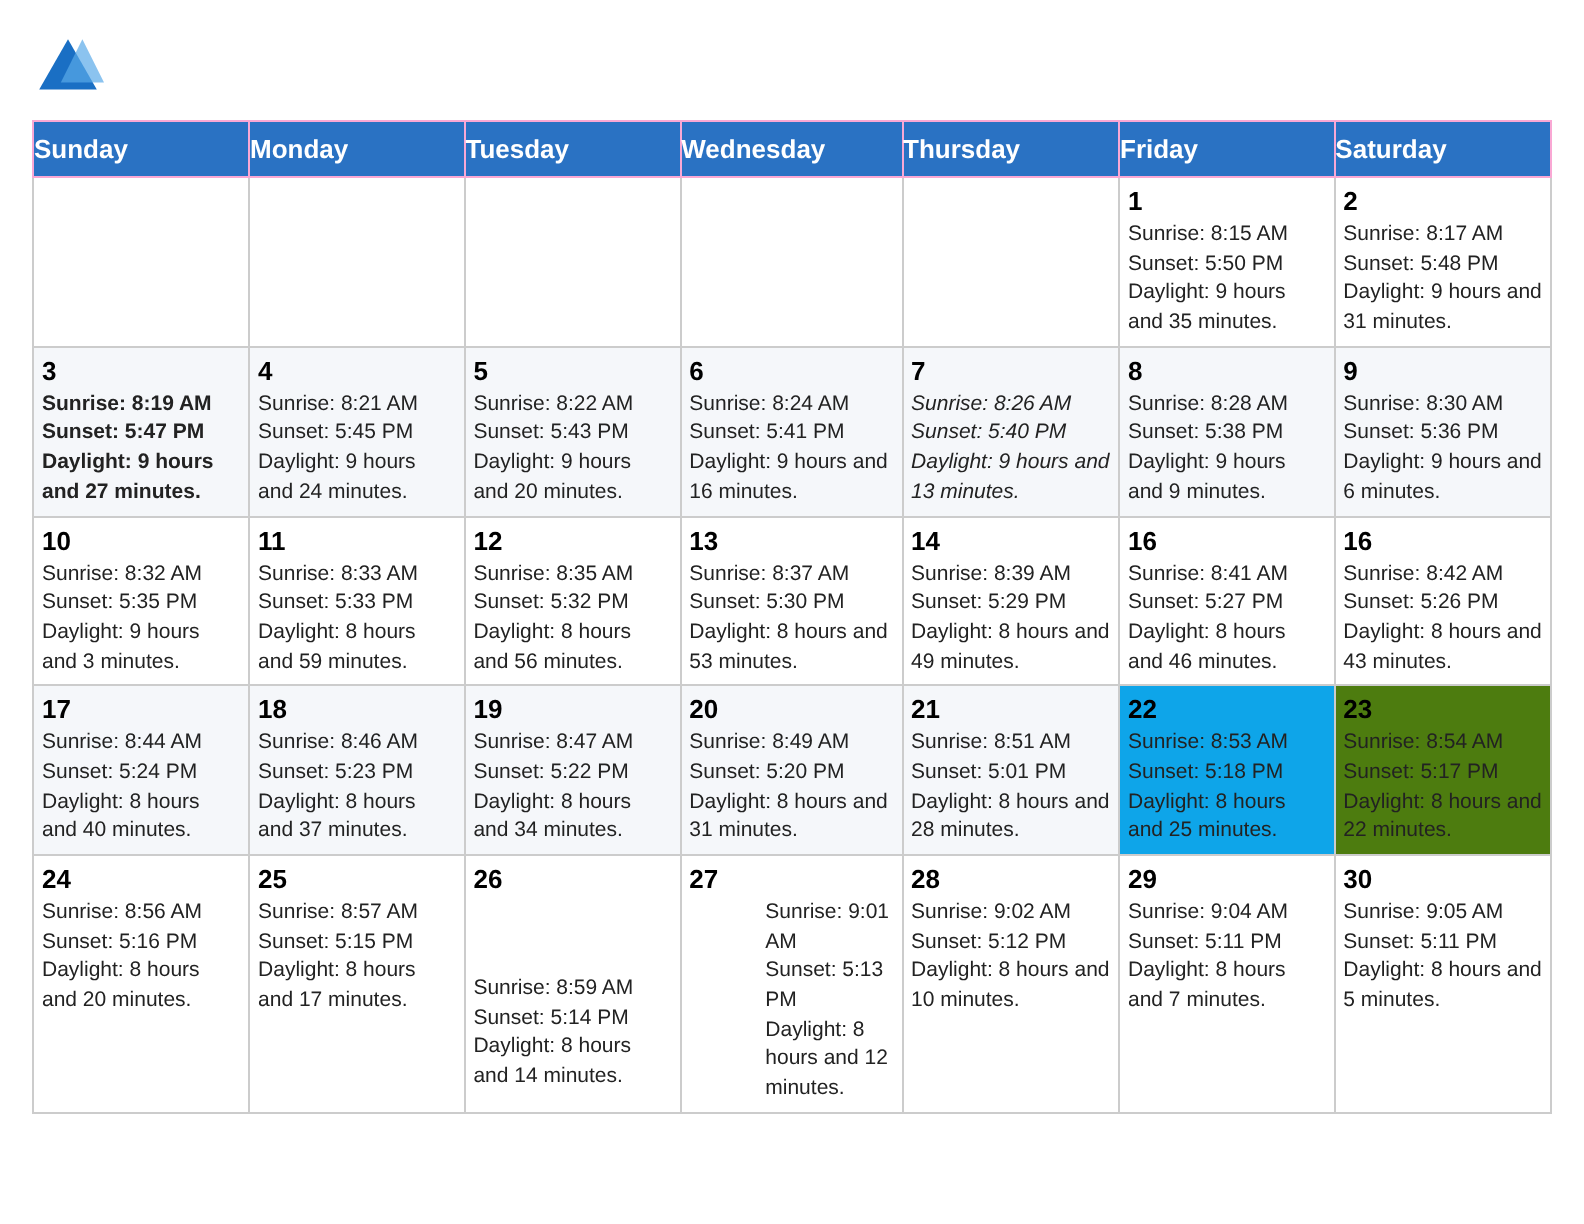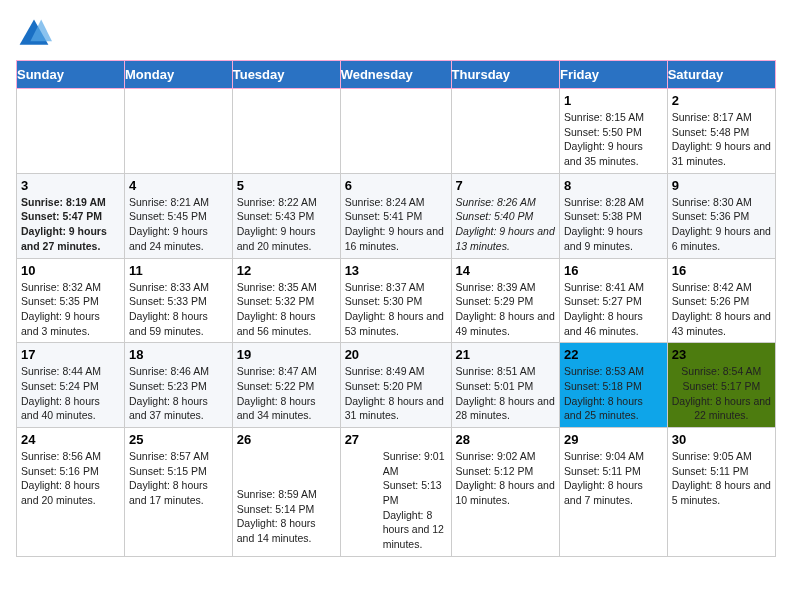--- a/index.html
+++ b/index.html
@@ -253,21 +253,21 @@
 Daylight: 8 hours and 28 minutes.</div>
         </td>
         <td style="background: #0ea5e9;">
           <span class="day-num">22</span>
           <div class="day-info" style="white-space: pre-line;">Sunrise: 8:53 AM
 Sunset: 5:18 PM
 Daylight: 8 hours and 25 minutes.</div>
         </td>
         <td style="background: #4d7c0f;">
           <span class="day-num">23</span>
-          <div class="day-info" style="white-space: pre-line; text-align: center;">Sunrise: 8:54 AM
+          <div class="day-info" style="white-space: pre-line;">Sunrise: 8:54 AM
 Sunset: 5:17 PM
 Daylight: 8 hours and 22 minutes.</div>
         </td>
       </tr>
       <tr>
         <td>
           <span class="day-num">24</span>
           <div class="day-info" style="white-space: pre-line;">Sunrise: 8:56 AM
 Sunset: 5:16 PM
 Daylight: 8 hours and 20 minutes.</div>

